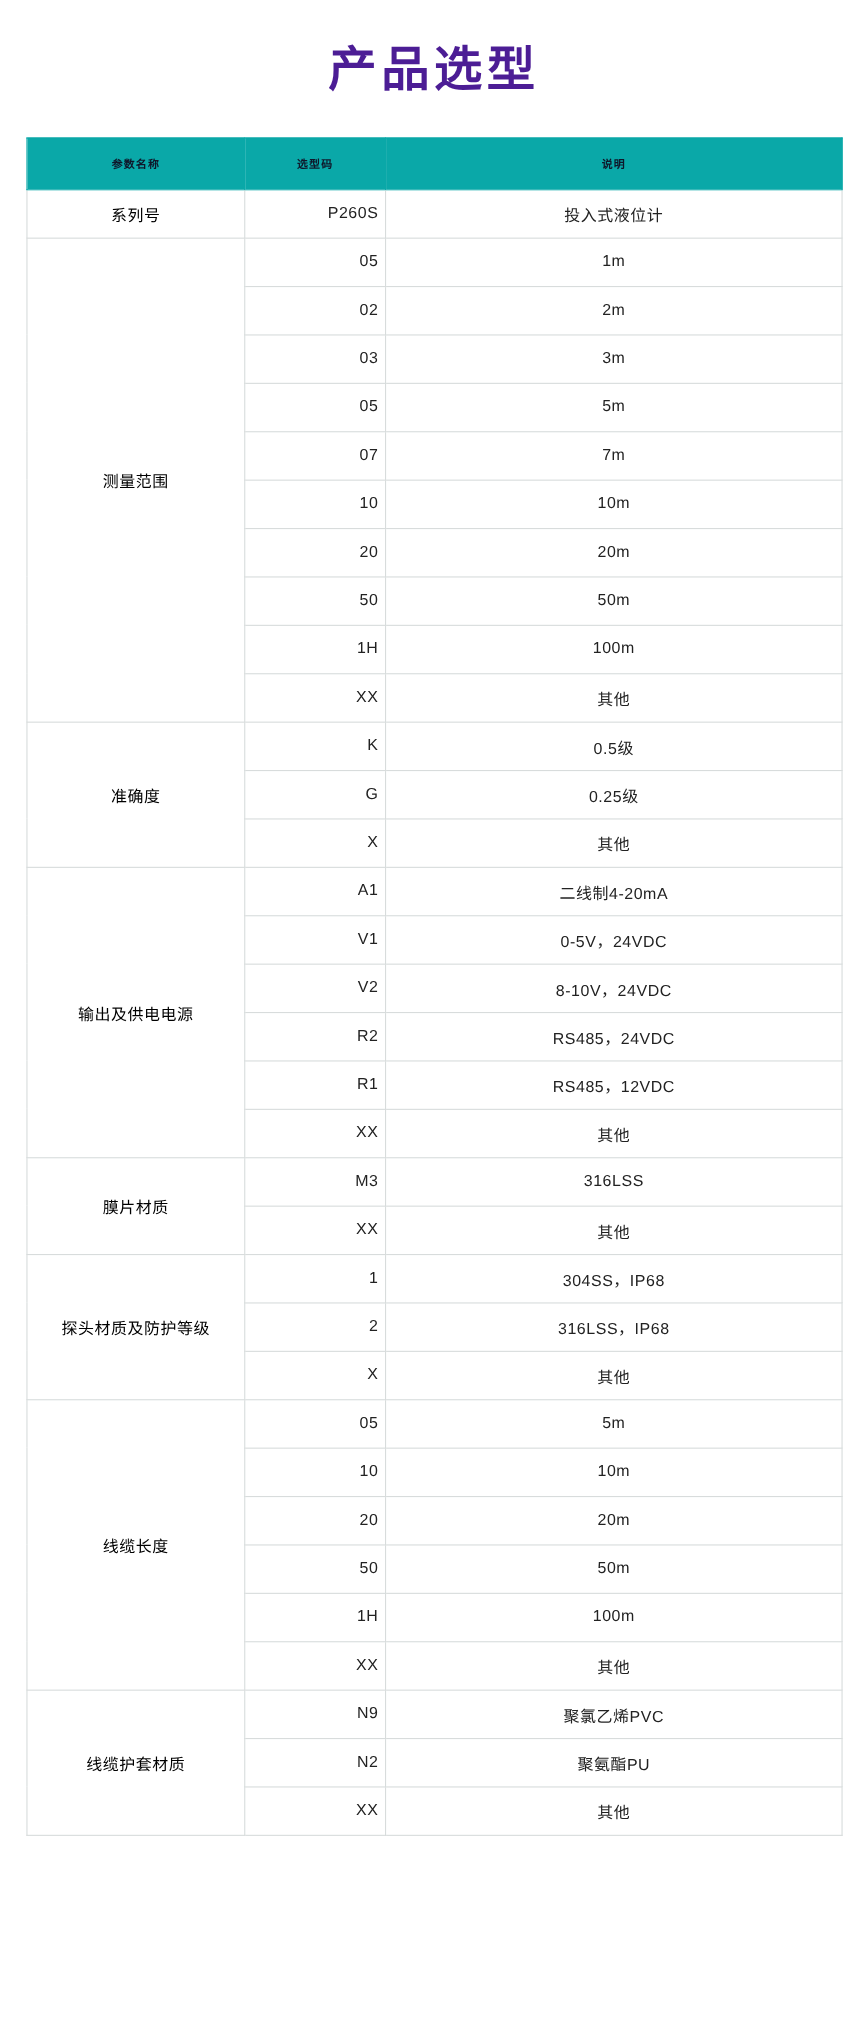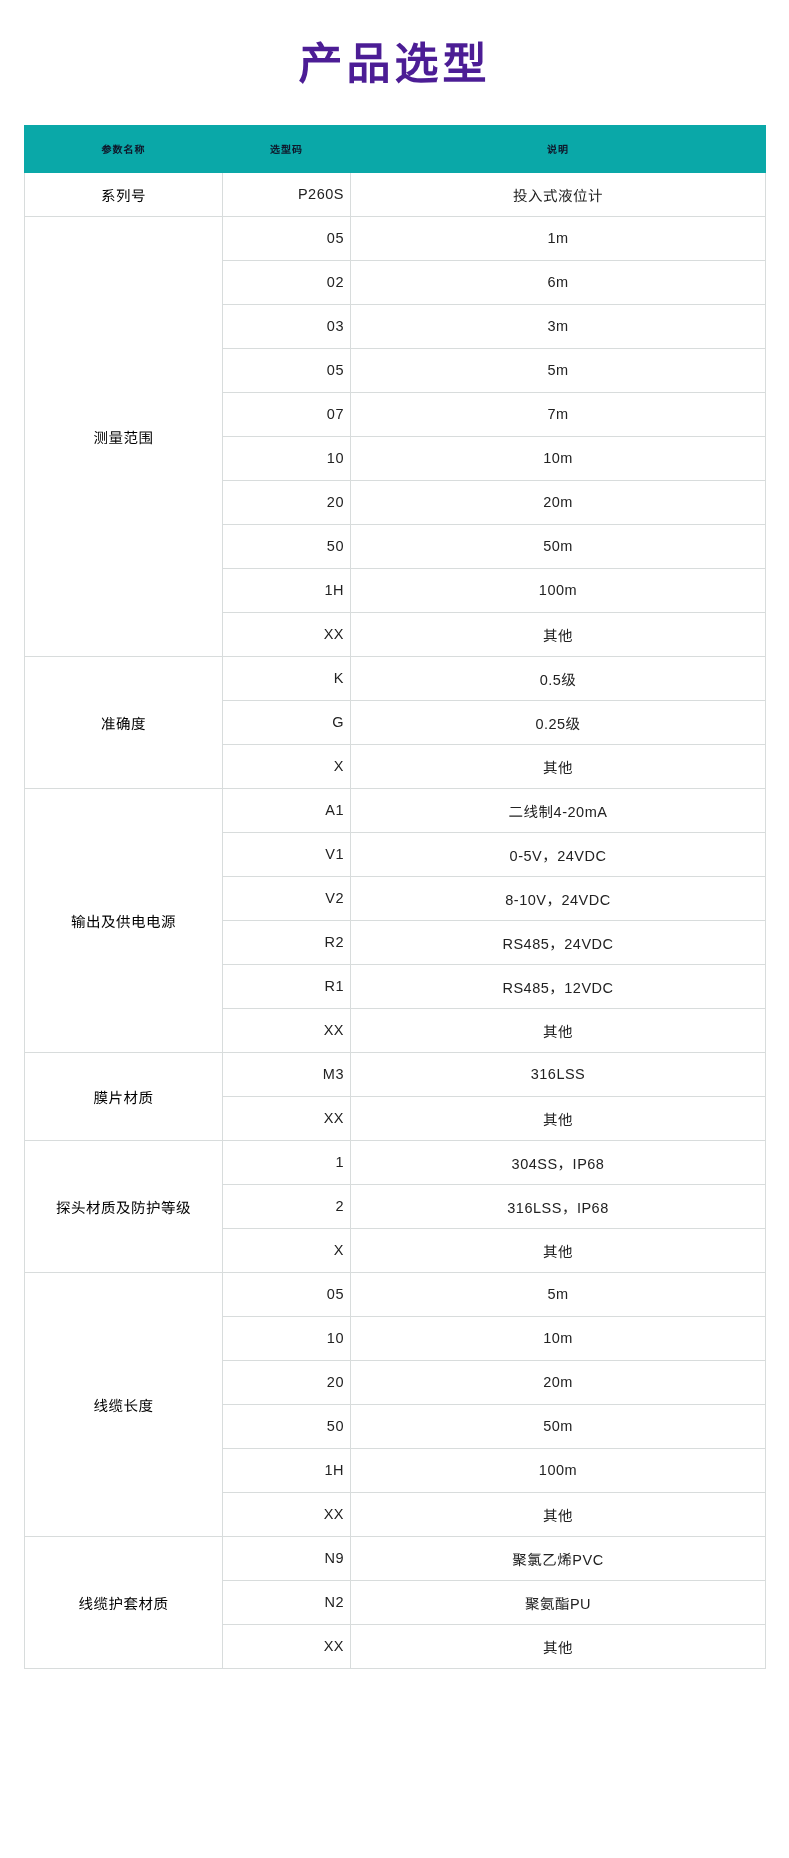--- a/index.html
+++ b/index.html
@@ -99,21 +99,21 @@
           <td class="code-cell">P260S</td>
           <td class="desc-cell">投入式液位计</td>
         </tr>
         <tr>
           <td class="param-cell" rowspan="10">测量范围</td>
           <td class="code-cell">05</td>
           <td class="desc-cell">1m</td>
         </tr>
         <tr>
           <td class="code-cell">02</td>
-          <td class="desc-cell">6m</td>
+          <td class="desc-cell">2m</td>
         </tr>
         <tr>
           <td class="code-cell">03</td>
           <td class="desc-cell">3m</td>
         </tr>
         <tr>
           <td class="code-cell">05</td>
           <td class="desc-cell">5m</td>
         </tr>
         <tr>

